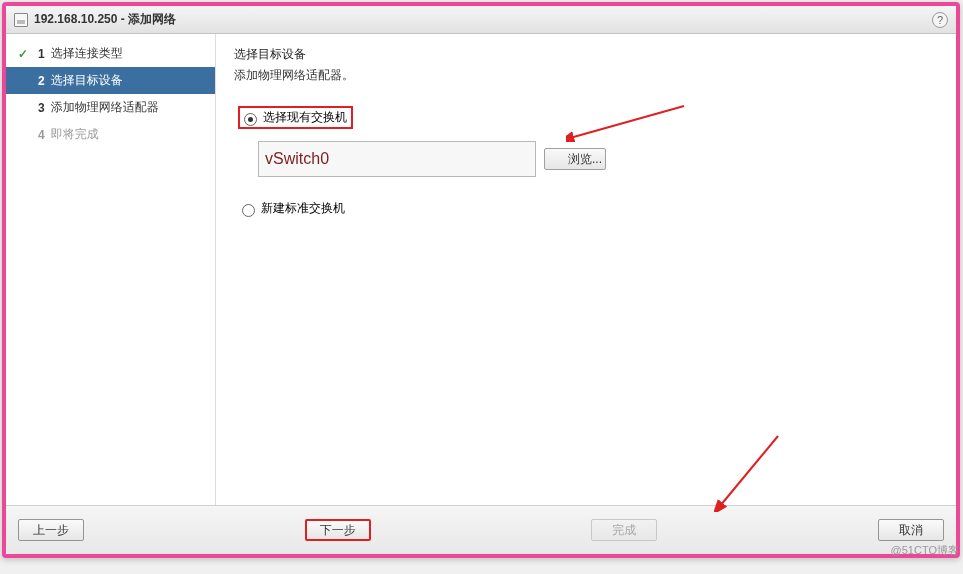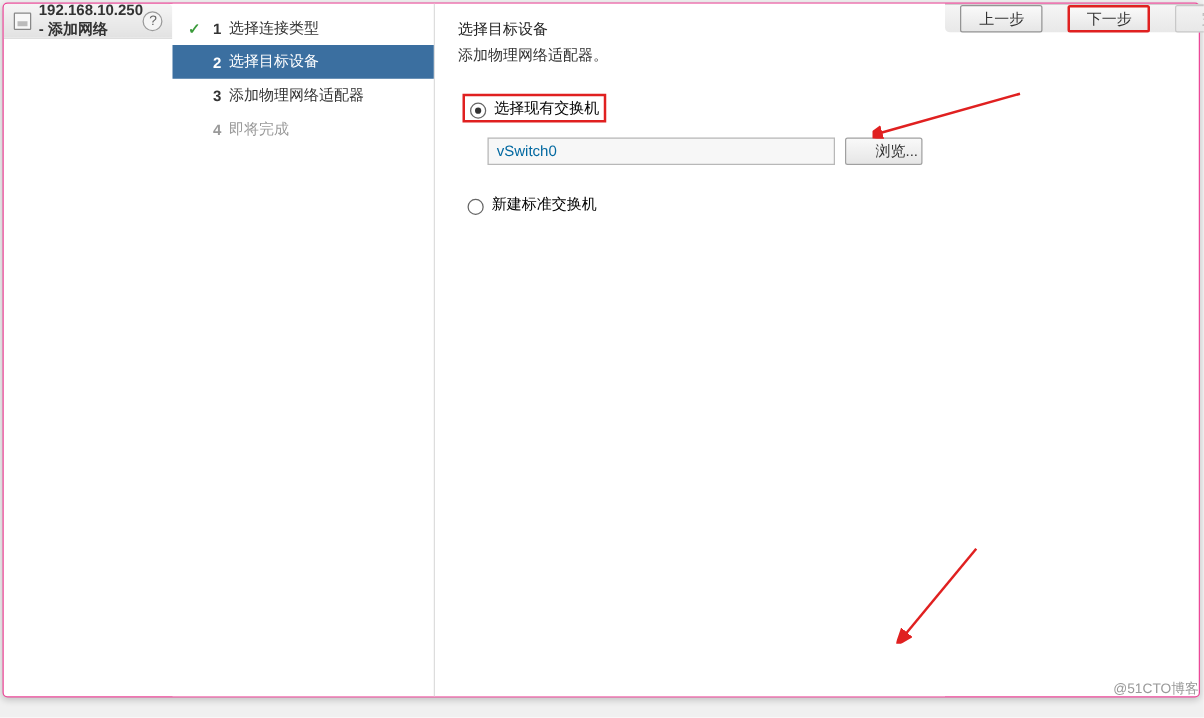--- a/index.html
+++ b/index.html
@@ -12,25 +12,25 @@
       font-size: 12px;
       background: #f0f0f0;
       width: 963px;
       height: 574px;
       position: relative;
     }
     .dialog {
       width: 958px;
       height: 556px;
       background: #fff;
-      border: 1px solid #ec4899;
+      border: 4px solid #ec4899;
       border-radius: 4px;
       box-shadow: 0 2px 6px rgba(0,0,0,0.2);
       display: flex;
-      flex-direction: row;
+      flex-direction: column;
       position: absolute;
       top: 2px;
       left: 2px;
     }
     .titlebar {
       height: 28px;
       background: linear-gradient(to bottom, #f5f5f5, #e2e2e2);
       border-bottom: 1px solid #c4c4c4;
       border-top-left-radius: 4px;
       border-top-right-radius: 4px;
@@ -163,46 +163,46 @@
     }
     .input-row {
       display: flex;
       align-items: center;
       margin-left: 24px;
       margin-top: 6px;
       margin-bottom: 20px;
     }
     .text-input {
       width: 278px;
-      height: 22px;
+      height: 36px;
       border: 1px solid #b8b8b8;
       background: #f7f7f7;
       padding: 0 6px;
-      color: #0369a1;
-      font-size: 12px;
+      color: #7f1d1d;
+      font-size: 16px;
     }
     .browse-btn {
       width: 62px;
       height: 22px;
       margin-left: 8px;
       background: linear-gradient(to bottom, #f9f9f9, #e6e6e6);
       border: 1px solid #a0a0a0;
       border-radius: 2px;
       font-size: 12px;
       cursor: pointer;
       color: #333;
       padding-left: 20px;
     }
     .footer {
-      height: 23px;
+      height: 49px;
       border-top: 1px solid #d0d0d0;
       background: linear-gradient(to bottom, #f5f5f5, #e8e8e8);
       display: flex;
       align-items: center;
-      justify-content: center;
+      justify-content: space-between;
       padding: 0 12px;
       gap: 20px;
       border-bottom-left-radius: 4px;
       border-bottom-right-radius: 4px;
     }
     .footer-btn {
       min-width: 66px;
       height: 22px;
       background: linear-gradient(to bottom, #fafafa, #e6e6e6);
       border: 1px solid #949494;

